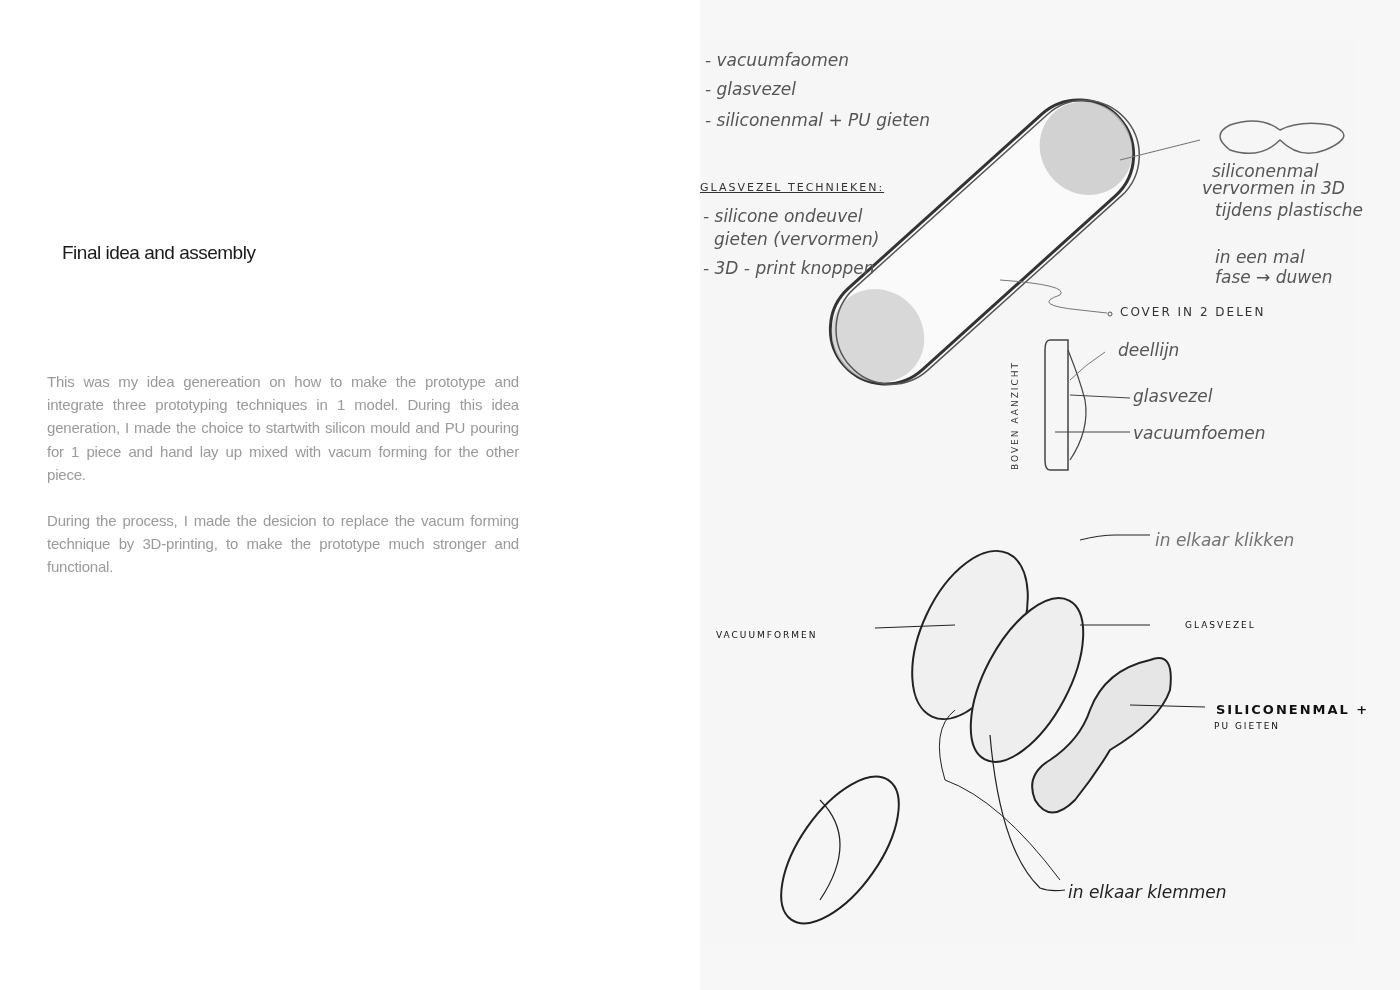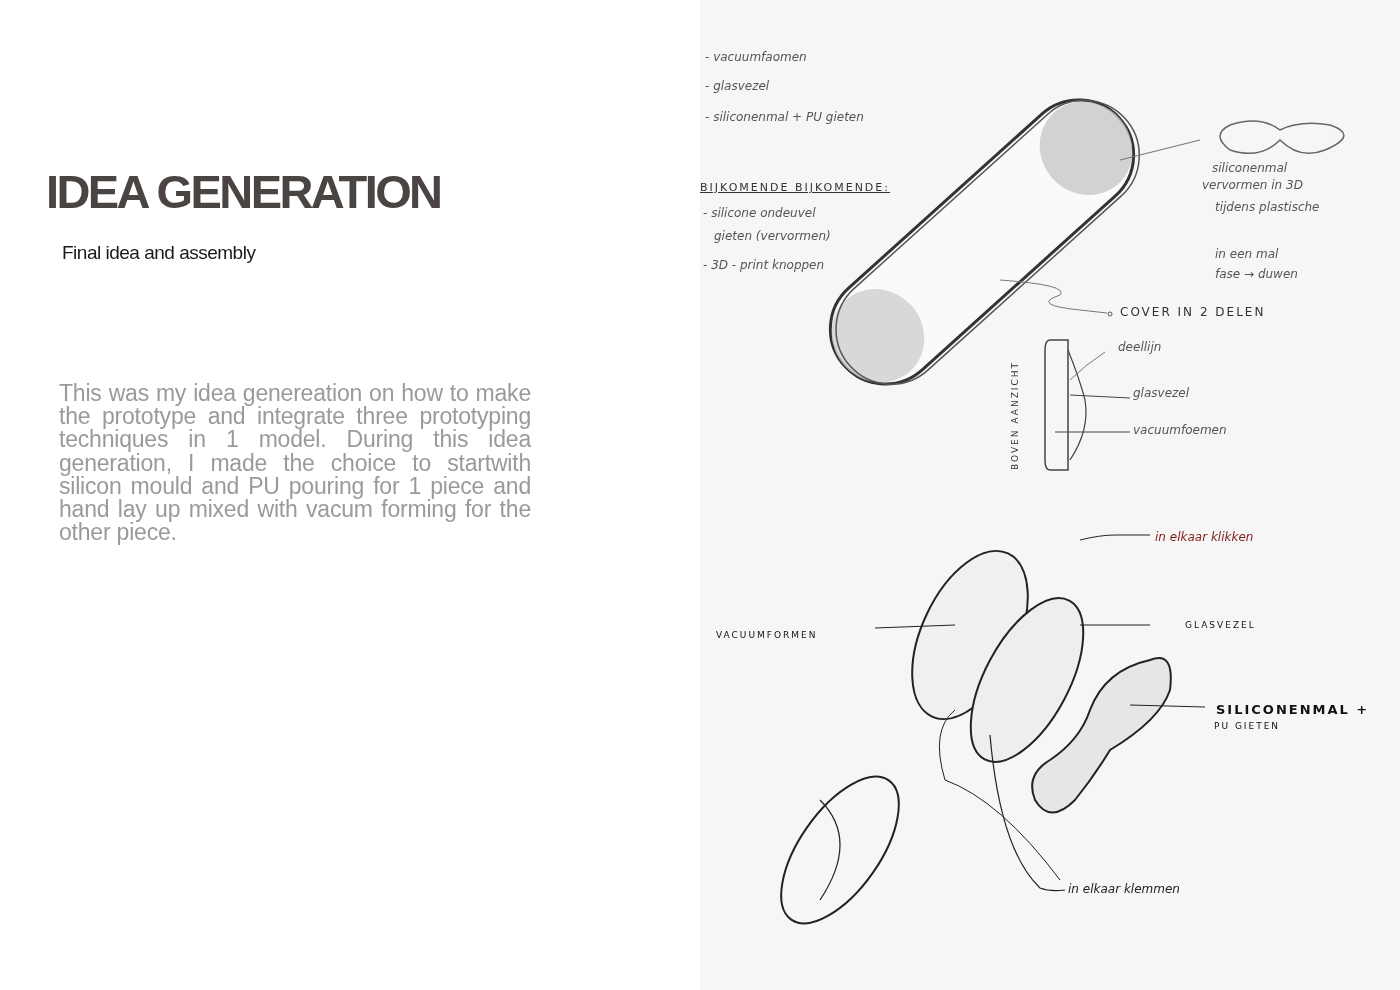--- a/index.html
+++ b/index.html
@@ -1,34 +1,34 @@
 <!DOCTYPE html>
 <html><head>
   <meta charset="utf-8">
   <style>
     html, body { margin: 0; padding: 0; }
     body { width: 1400px; height: 990px; background: #ffffff; position: relative; overflow: hidden; font-family: "Liberation Sans", sans-serif; }
     .left-page { position: absolute; left: 0; top: 0; width: 700px; height: 990px; background: #ffffff; }
     .title { position: absolute; left: 46px; top: 168px; margin: 0; font-family: "Liberation Sans", sans-serif; font-weight: bold; font-size: 47px; letter-spacing: -2.6px; color: #4a4442; line-height: 1; }
     .subtitle { position: absolute; left: 47px; top: 227px; margin: 15px; font-size: 19px; letter-spacing: -0.5px; color: #1a1a1a; }
-    .body-text { position: absolute; left: 47px; width: 472px; margin: 12px; font-size: 23px; line-height: 23.2px; color: #9a9a9a; text-align: justify; letter-spacing: -0.2px; }
+    .body-text { position: absolute; left: 47px; width: 472px; margin: 0; font-size: 15px; line-height: 23.2px; color: #9a9a9a; text-align: justify; letter-spacing: -0.2px; }
     .p1 { top: 370px; }
     .p2 { top: 509px; }
     .sketch { position: absolute; left: 700px; top: 0; width: 700px; height: 990px; background: #f7f7f7; }
     .sketch svg { position: absolute; left: 0; top: 0; }
-    .note { position: absolute; font-family: "DejaVu Sans", sans-serif; color: #555; font-size: 12px; font-style: italic; white-space: nowrap; }
+    .note { position: absolute; font-family: "DejaVu Sans", sans-serif; color: #555; font-size: 17px; font-style: italic; white-space: nowrap; }
     .caps { font-style: normal; letter-spacing: 2px; font-size: 11px; color: #333; }
   </style>
 </head>
 <body>
 
 <div class="left-page">
-  <h1 class="title">IDEA GENERATION</h1>
   <h2 class="subtitle" style="font-weight:normal;">Final idea and assembly</h2>
   <p class="body-text p1">This was my idea genereation on how to make the prototype and integrate three prototyping techniques in 1 model. During this idea generation, I made the choice to startwith silicon mould and PU pouring for 1 piece and hand lay up mixed with vacum forming for the other piece.</p>
+  <p class="body-text p2">During the process, I made the desicion to replace the vacum forming technique by 3D-printing, to make the prototype much stronger and functional.</p>
 </div>
 
 <div class="sketch">
   <svg width="700" height="990" viewBox="0 0 700 990">
     <rect x="0" y="40" width="655" height="905" fill="#f6f6f6"></rect>
 
     <g transform="translate(282,242) rotate(-42)">
       <rect x="-185" y="-55" width="370" height="110" rx="55" fill="#fafafa" stroke="#333" stroke-width="3"></rect>
       <ellipse cx="-140" cy="0" rx="45" ry="48" fill="#cfcfcf" opacity="0.8"></ellipse>
       <ellipse cx="140" cy="0" rx="45" ry="48" fill="#c8c8c8" opacity="0.8"></ellipse>
@@ -60,36 +60,36 @@
     <path d="M380,625 L450,625" stroke="#222" stroke-width="1"></path>
     <path d="M430,705 L505,707" stroke="#222" stroke-width="1"></path>
     <path d="M290,735 Q300,850 340,888 Q350,892 365,890" stroke="#222" stroke-width="1.2" fill="none"></path>
     <path d="M255,710 Q230,730 245,780 Q300,800 360,880" stroke="#222" stroke-width="1" fill="none"></path>
   </svg>
 
   <div class="note" style="left:5px; top:50px;">- vacuumfaomen</div>
   <div class="note" style="left:5px; top:79px;">- glasvezel</div>
   <div class="note" style="left:5px; top:110px;">- siliconenmal + PU gieten</div>
 
-  <div class="note caps" style="left:0px; top:181px; text-decoration:underline;">BIJKOMENDE BIJKOMENDE:</div>
+  <div class="note caps" style="left:0px; top:181px; text-decoration:underline;">GLASVEZEL TECHNIEKEN:</div>
   <div class="note" style="left:3px; top:206px;">- silicone ondeuvel</div>
   <div class="note" style="left:14px; top:229px;">gieten (vervormen)</div>
   <div class="note" style="left:3px; top:258px;">- 3D - print knoppen</div>
 
   <div class="note" style="left:512px; top:161px;">siliconenmal</div>
   <div class="note" style="left:502px; top:178px;">vervormen in 3D</div>
   <div class="note" style="left:515px; top:200px;">tijdens plastische</div>
   <div class="note" style="left:515px; top:225px;margin-top:42px;">fase → duwen</div>
   <div class="note" style="left:515px; top:247px;">in een mal</div>
 
   <div class="note caps" style="left:420px; top:305px; font-size:12px;">COVER IN 2 DELEN</div>
   <div class="note caps" style="left:310px; top:470px; font-size:9px; transform:rotate(-90deg); transform-origin:left top;">BOVEN AANZICHT</div>
   <div class="note" style="left:418px; top:340px;text-align:center;">deellijn</div>
   <div class="note" style="left:433px; top:386px;">glasvezel</div>
   <div class="note" style="left:433px; top:423px;">vacuumfoemen</div>
 
-  <div class="note" style="left:455px; top:530px; color:#7f1d1d;">in elkaar klikken</div>
+  <div class="note" style="left:455px; top:530px; color:#737373;">in elkaar klikken</div>
   <div class="note caps" style="left:16px; top:630px; font-size:9px; color:#111;">VACUUMFORMEN</div>
   <div class="note caps" style="left:485px; top:620px; font-size:9px; color:#111;">GLASVEZEL</div>
   <div class="note caps" style="left:516px; top:702px; font-size:13px; color:#111;font-weight:bold;">SILICONENMAL +</div>
   <div class="note caps" style="left:514px; top:721px; font-size:9px; color:#111;">PU GIETEN</div>
   <div class="note" style="left:368px; top:882px; color:#222;text-align:center;">in elkaar klemmen</div>
 </div>
 
 </body></html>

